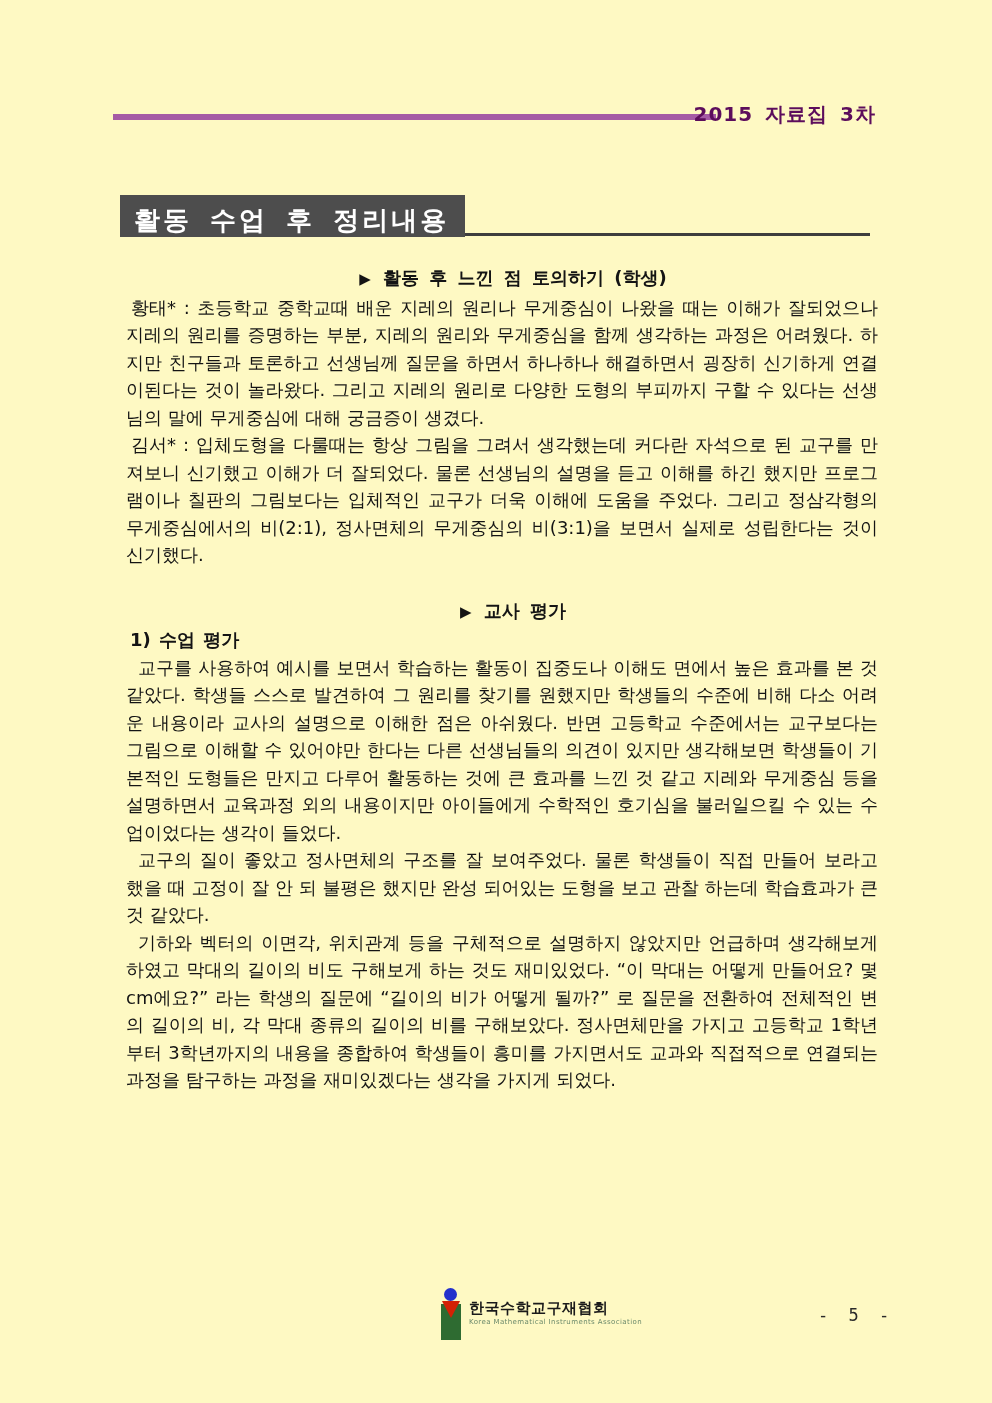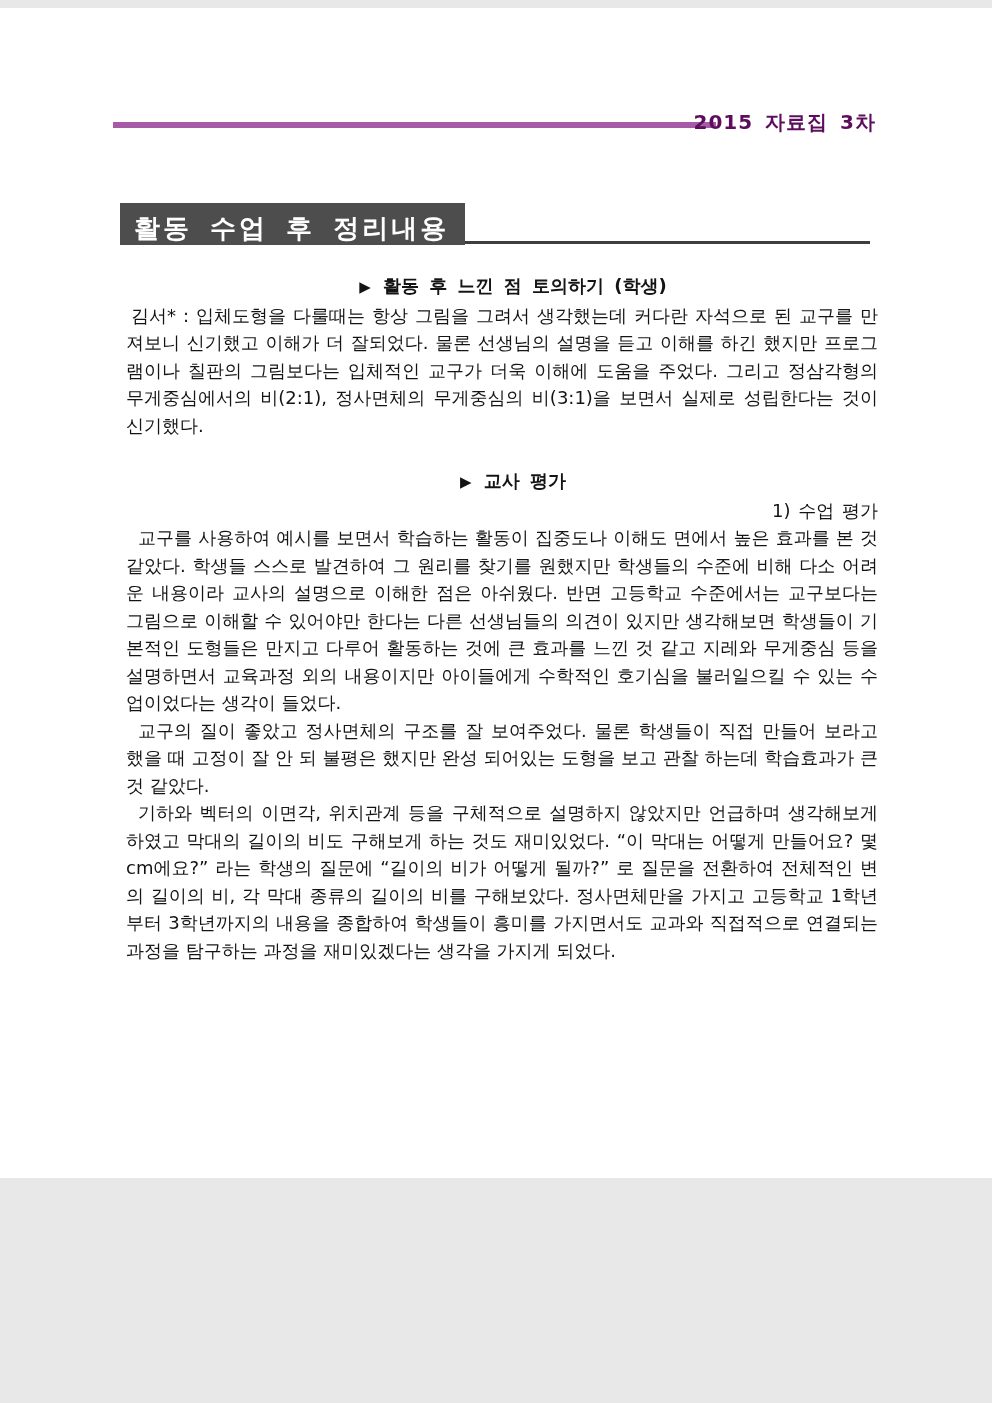--- a/index.html
+++ b/index.html
@@ -2,23 +2,23 @@
 <html><head>
 <meta charset="utf-8">
 <style>
   * { margin: 0; padding: 0; box-sizing: border-box; }
   html, body { background: #e8e8e8; }
   body { font-family: "DejaVu Sans", "Liberation Sans", sans-serif; }
 
   .page {
     position: relative;
     width: 992px;
-    height: 1170px;
-    margin: 8px auto;
-    background: #ffffff;
+    height: 1403px;
+    margin: 0 auto;
+    background: #fef9c3;
     overflow: hidden;
     color: #111;
   }
 
   
   .header-rule {
     position: absolute;
     left: 113px; top: 114px;
     width: 603px; height: 6px;
     background: #a55ba5;
@@ -70,23 +70,23 @@
     text-align: center;
   }
   .bullet-heading .bullet {
     display: inline-block;
     margin-right: 12px;
     font-size: 15px;
   }
   p.speech { text-indent: 5px; }
   p.body-par { text-indent: 12px; }
   .sub-title {
-    font-weight: normal;
+    font-weight: bold;
     text-indent: 4px;
-    text-align: right;
+    text-align: left;
     word-spacing: 2px;
   }
   .gap-lg { margin-top: 28px; }
   .gap-md { margin-top: 29px; }
 
   
   .footer-logo {
     position: absolute;
     left: 438px; top: 1288px;
     display: flex;
@@ -151,20 +151,21 @@
 
   <div class="title-underline"></div>
   <div class="section-title-box">활동 수업 후 정리내용</div>
 
   <main class="content">
 
     <div class="bullet-heading">
       <span class="bullet">▶</span><span>활동 후 느낀 점 토의하기 (학생)</span>
     </div>
 
+    <p class="speech">황태* : 초등학교 중학교때 배운 지레의 원리나 무게중심이 나왔을 때는 이해가 잘되었으나 지레의 원리를 증명하는 부분, 지레의 원리와 무게중심을 함께 생각하는 과정은 어려웠다. 하지만 친구들과 토론하고 선생님께 질문을 하면서 하나하나 해결하면서 굉장히 신기하게 연결이된다는 것이 놀라왔다. 그리고 지레의 원리로 다양한 도형의 부피까지 구할 수 있다는 선생님의 말에 무게중심에 대해 궁금증이 생겼다.</p>
 
     <p class="speech">김서* : 입체도형을 다룰때는 항상 그림을 그려서 생각했는데 커다란 자석으로 된 교구를 만져보니 신기했고 이해가 더 잘되었다. 물론 선생님의 설명을 듣고 이해를 하긴 했지만 프로그램이나 칠판의 그림보다는 입체적인 교구가 더욱 이해에 도움을 주었다. 그리고 정삼각형의 무게중심에서의 비(2:1), 정사면체의 무게중심의 비(3:1)을 보면서 실제로 성립한다는 것이 신기했다.</p>
 
 
     <div class="bullet-heading gap-lg">
       <span class="bullet">▶</span><span>교사 평가</span>
     </div>
 
     <div class="sub-title">1) 수업 평가</div>
     <p class="body-par">교구를 사용하여 예시를 보면서 학습하는 활동이 집중도나 이해도 면에서 높은 효과를 본 것 같았다. 학생들 스스로 발견하여 그 원리를 찾기를 원했지만 학생들의 수준에 비해 다소 어려운 내용이라 교사의 설명으로 이해한 점은 아쉬웠다. 반면 고등학교 수준에서는 교구보다는 그림으로 이해할 수 있어야만 한다는 다른 선생님들의 의견이 있지만 생각해보면 학생들이 기본적인 도형들은 만지고 다루어 활동하는 것에 큰 효과를 느낀 것 같고 지레와 무게중심 등을 설명하면서 교육과정 외의 내용이지만 아이들에게 수학적인 호기심을 불러일으킬 수 있는 수업이었다는 생각이 들었다.</p>
@@ -174,17 +175,21 @@
     <p class="body-par">기하와 벡터의 이면각, 위치관계 등을 구체적으로 설명하지 않았지만 언급하며 생각해보게 하였고 막대의 길이의 비도 구해보게 하는 것도 재미있었다. “이 막대는 어떻게 만들어요? 몇 cm에요?” 라는 학생의 질문에 “길이의 비가 어떻게 될까?” 로 질문을 전환하여 전체적인 변의 길이의 비, 각 막대 종류의 길이의 비를 구해보았다. 정사면체만을 가지고 고등학교 1학년부터 3학년까지의 내용을 종합하여 학생들이 흥미를 가지면서도 교과와 직접적으로 연결되는 과정을 탐구하는 과정을 재미있겠다는 생각을 가지게 되었다.</p>
 
   </main>
 
   <div class="footer-logo">
     <div class="logo-mark">
       <div class="logo-bar"></div>
       <div class="logo-triangle"></div>
       <div class="logo-circle"></div>
     </div>
+    <div class="logo-text">
+      <div class="org-ko">한국수학교구재협회</div>
+      <div class="org-en">Korea Mathematical Instruments Association</div>
+    </div>
   </div>
 
   <div class="page-number">- 5 -</div>
 
 </div>
 
 </body></html>

